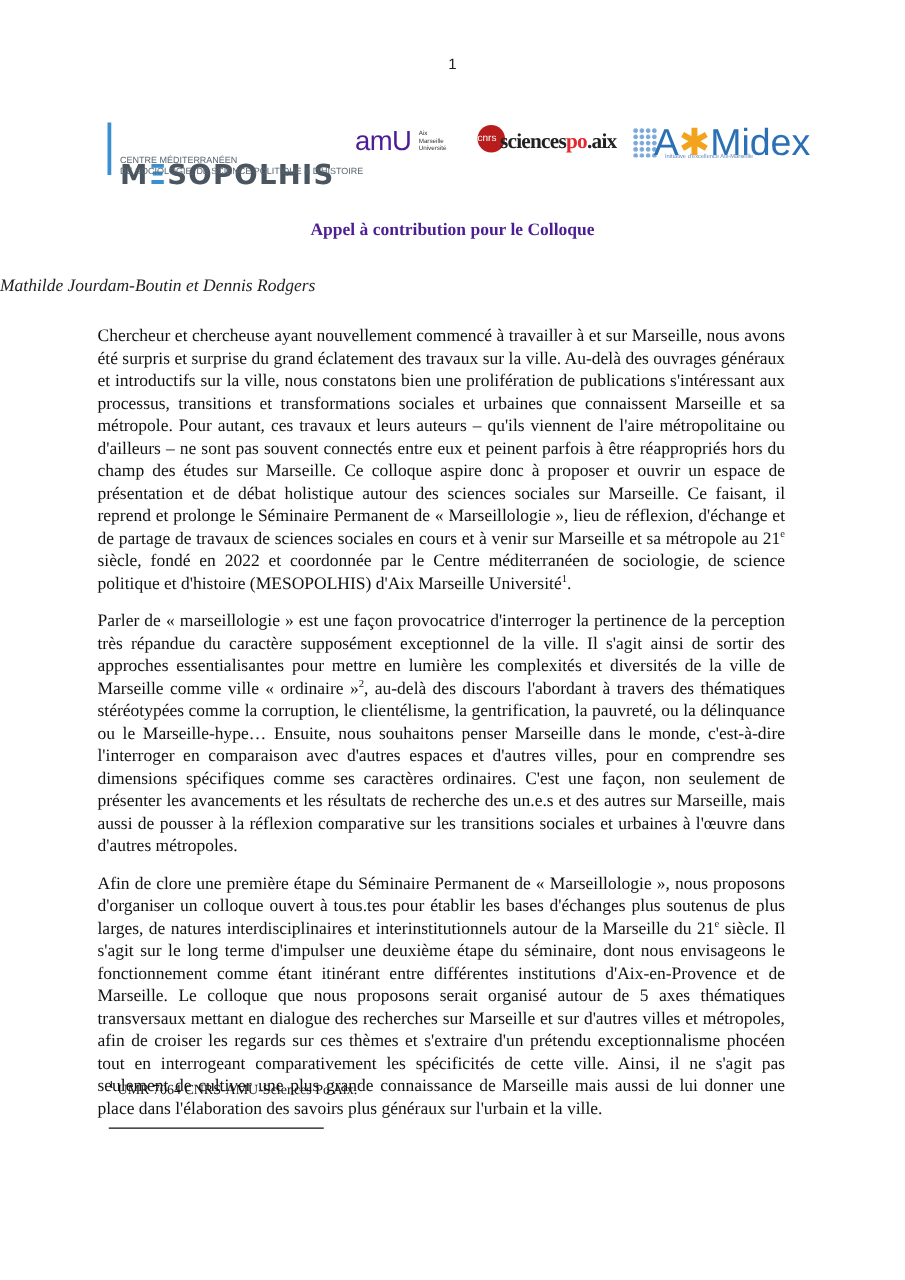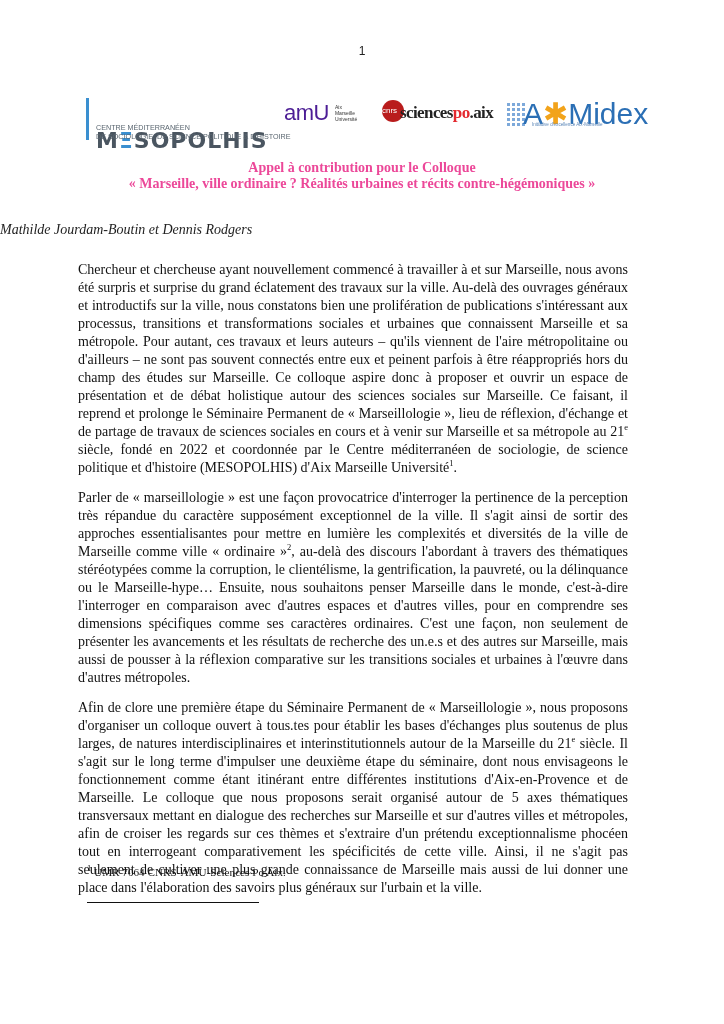--- a/index.html
+++ b/index.html
@@ -22,22 +22,22 @@
     color:#fff; font-family:"Liberation Sans", sans-serif; font-size:8px; line-height:22px; text-align:left; }
   .spo { position:absolute; left:314px; top:11px; font-family:Liberation Serif, serif; font-weight:bold;
     font-size:17px; color:#222; letter-spacing:-0.6px; white-space:nowrap; }
   .spo .po { color:#e3292f; }
   .amidex { position:absolute; left:420px; top:6px; white-space:nowrap; }
   .amidex-dots { position:absolute; left:0; top:4px; width:20px; height:24px;
     background:radial-gradient(circle, #6f9fd6 1.6px, transparent 1.8px) 0 0/5px 5px; opacity:0.9; }
   .amidex-word { position:absolute; left:17px; top:-2px; font-family:"Liberation Sans", sans-serif; font-size:30px; color:#2b6fb5; }
   .amidex-word .star { color:#f2a31b; }
   .amidex-sub { position:absolute; left:26px; top:24px; font-family:"Liberation Sans", sans-serif; font-size:4.6px; color:#5b86b8; white-space:nowrap; }
-  .title { position:absolute; top:160px; left:0; width:724px; text-align:center;
-    font-family:"Liberation Serif", serif; font-weight:bold; font-size:14px; line-height:16px; color:#ec4899; }
+  .title { position:absolute; top:177px; left:0; width:724px; text-align:center;
+    font-family:"Liberation Serif", serif; font-weight:bold; font-size:14px; line-height:16px; color:#4c1d95; }
   .authors { position:absolute; top:222px; left:0; width:724px; text-align:left;
     font-family:"Liberation Serif", serif; font-style:italic; font-size:14px; color:#222; }
   .body { position:absolute; top:261px; left:78px; width:550px;
     font-family:"Liberation Serif", serif; font-size:14px; line-height:18px; color:#111; text-align:justify; }
   .body p { margin:0 0 12px 0; }
   sup { font-size:8.5px; line-height:0; vertical-align:super; }
   .fn-rule { position:absolute; top:902px; left:87px; width:172px; height:1px; background:#111; }
   .footnotes { position:absolute; top:866px; left:87px; width:560px;
     font-family:"Liberation Serif", serif; font-size:11.2px; line-height:13.5px; color:#111; }
   .footnotes i { font-style:italic; }
@@ -72,21 +72,20 @@
 
   <div class="amidex">
     <div class="amidex-dots"></div>
     <div class="amidex-word"><span>A</span><span class="star">✱</span><span>Midex</span></div>
     <div class="amidex-sub">Initiative d'excellence Aix-Marseille</div>
   </div>
 </div>
 
 <div class="title">
   <div>Appel à contribution pour le Colloque</div>
-  <div>« Marseille, ville ordinaire ? Réalités urbaines et récits contre-hégémoniques »</div>
 </div>
 
 <div class="authors">Mathilde Jourdam-Boutin et Dennis Rodgers</div>
 
 <div class="body">
   <p><span>Chercheur et chercheuse ayant nouvellement commencé à travailler à et sur Marseille, nous avons été surpris et surprise du grand éclatement des travaux sur la ville. Au-delà des ouvrages généraux et introductifs sur la ville, nous constatons bien une prolifération de publications s'intéressant aux processus, transitions et transformations sociales et urbaines que connaissent Marseille et sa métropole. Pour autant, ces travaux et leurs auteurs – qu'ils viennent de l'aire métropolitaine ou d'ailleurs – ne sont pas souvent connectés entre eux et peinent parfois à être réappropriés hors du champ des études sur Marseille. Ce colloque aspire donc à proposer et ouvrir un espace de présentation et de débat holistique autour des sciences sociales sur Marseille. Ce faisant, il reprend et prolonge le Séminaire Permanent de « Marseillologie », lieu de réflexion, d'échange et de partage de travaux de sciences sociales en cours et à venir sur Marseille et sa métropole au 21</span><sup>e</sup><span> siècle, fondé en 2022 et coordonnée par le Centre méditerranéen de sociologie, de science politique et d'histoire (MESOPOLHIS) d'Aix Marseille Université</span><sup>1</sup><span>.</span></p>
   <p><span>Parler de « marseillologie » est une façon provocatrice d'interroger la pertinence de la perception très répandue du caractère supposément exceptionnel de la ville. Il s'agit ainsi de sortir des approches essentialisantes pour mettre en lumière les complexités et diversités de la ville de Marseille comme ville « ordinaire »</span><sup>2</sup><span>, au-delà des discours l'abordant à travers des thématiques stéréotypées comme la corruption, le clientélisme, la gentrification, la pauvreté, ou la délinquance ou le Marseille-hype… Ensuite, nous souhaitons penser Marseille dans le monde, c'est-à-dire l'interroger en comparaison avec d'autres espaces et d'autres villes, pour en comprendre ses dimensions spécifiques comme ses caractères ordinaires. C'est une façon, non seulement de présenter les avancements et les résultats de recherche des un.e.s et des autres sur Marseille, mais aussi de pousser à la réflexion comparative sur les transitions sociales et urbaines à l'œuvre dans d'autres métropoles.</span></p>
   <p><span>Afin de clore une première étape du Séminaire Permanent de « Marseillologie », nous proposons d'organiser un colloque ouvert à tous.tes pour établir les bases d'échanges plus soutenus de plus larges, de natures interdisciplinaires et interinstitutionnels autour de la Marseille du 21</span><sup>e</sup><span> siècle. Il s'agit sur le long terme d'impulser une deuxième étape du séminaire, dont nous envisageons le fonctionnement comme étant itinérant entre différentes institutions d'Aix-en-Provence et de Marseille. Le colloque que nous proposons serait organisé autour de 5 axes thématiques transversaux mettant en dialogue des recherches sur Marseille et sur d'autres villes et métropoles, afin de croiser les regards sur ces thèmes et s'extraire d'un prétendu exceptionnalisme phocéen tout en interrogeant comparativement les spécificités de cette ville. Ainsi, il ne s'agit pas seulement de cultiver une plus grande connaissance de Marseille mais aussi de lui donner une place dans l'élaboration des savoirs plus généraux sur l'urbain et la ville.</span></p>
 </div>
 

